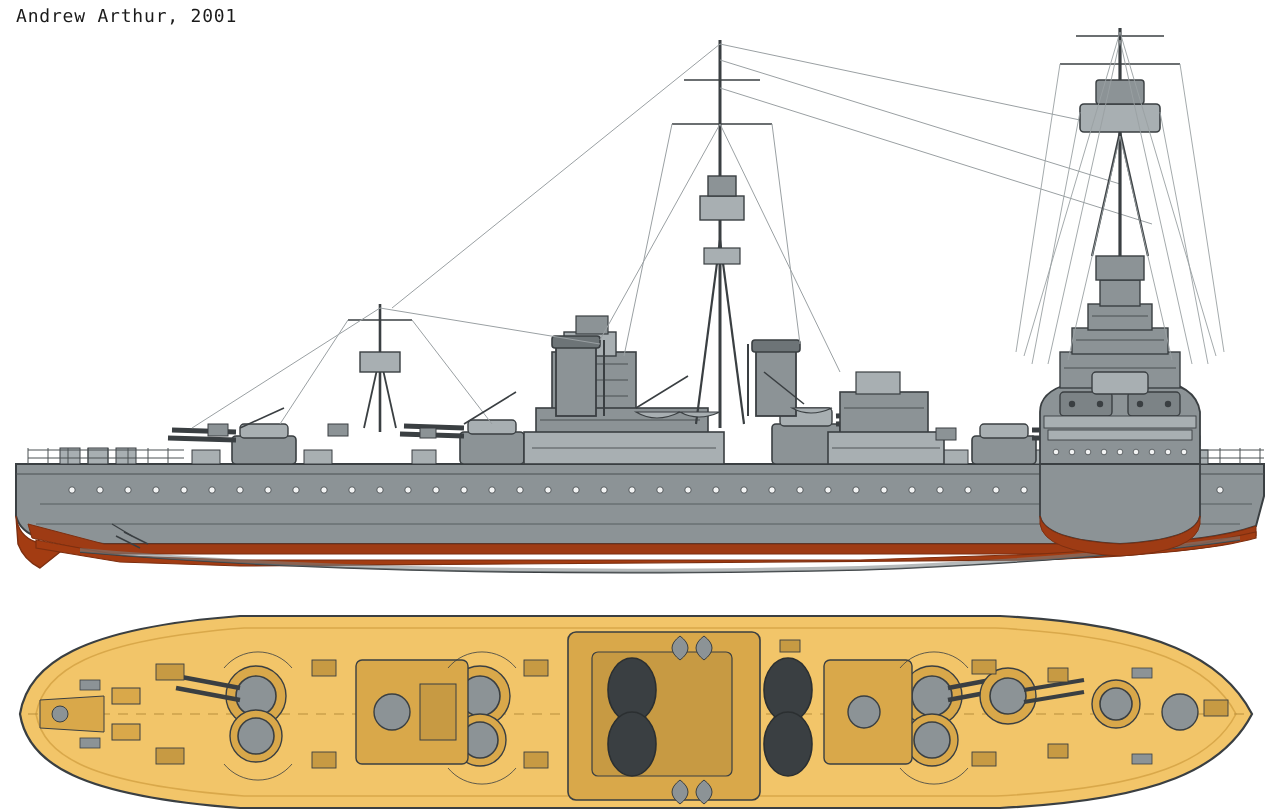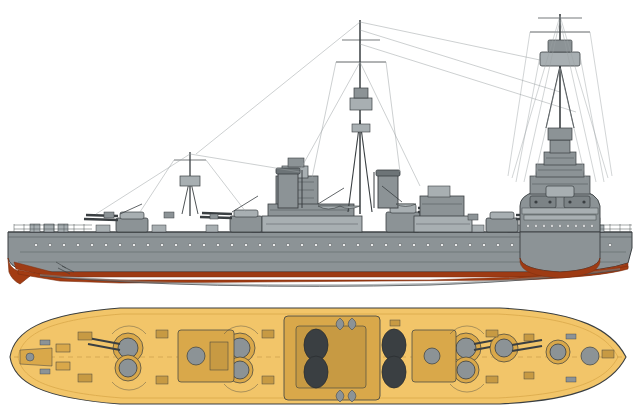--- a/index.html
+++ b/index.html
@@ -32,20 +32,21 @@
     width: 640px;
     height: 406px;
     display: block;
   }
 </style>
 </head>
 <body>
 
 <div id="page">
 
+  <div id="credit">Andrew Arthur, 2001</div>
 
   <svg id="drawing" viewBox="0 0 640 406">
     <defs>
       <g id="stanchion-rail">
         <line x1="0" y1="0" x2="0" y2="-7" stroke="#4a5053" stroke-width="0.6"></line>
       </g>
     </defs>
 
     <g>
 

